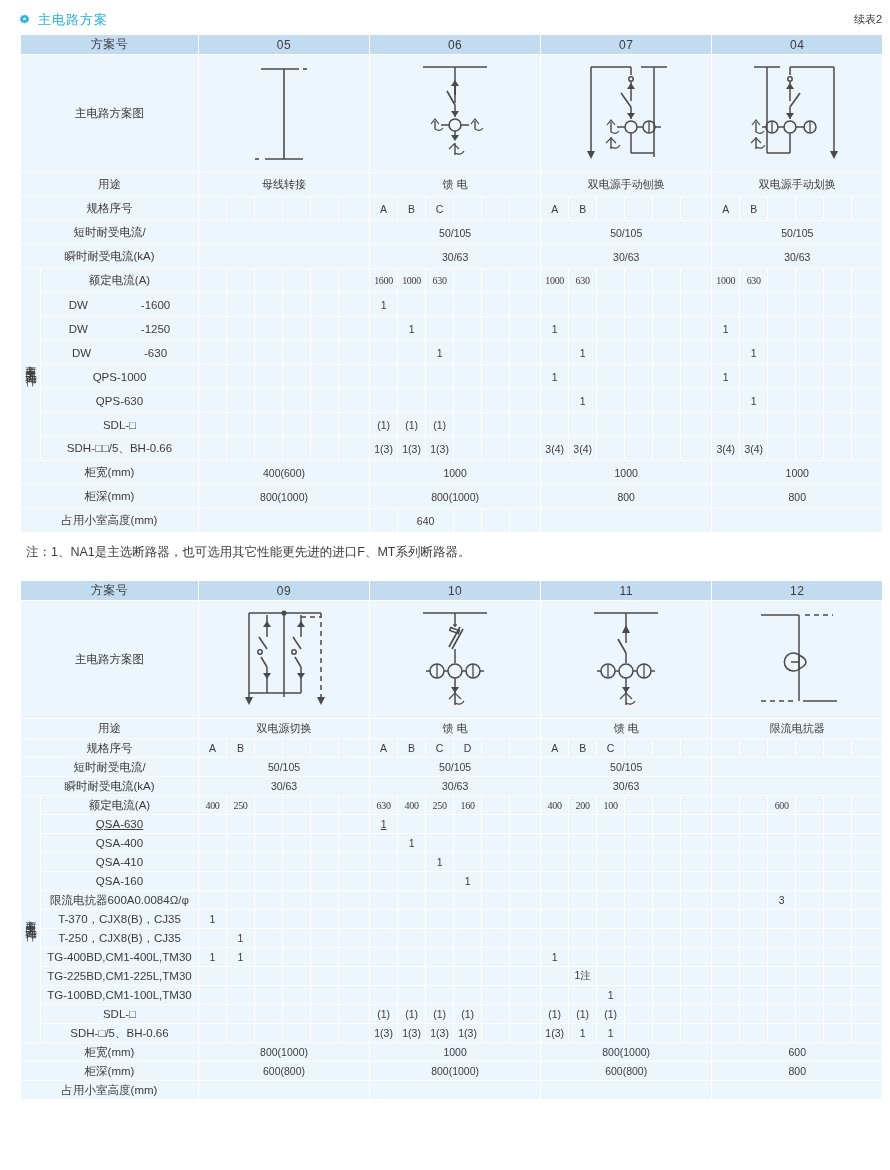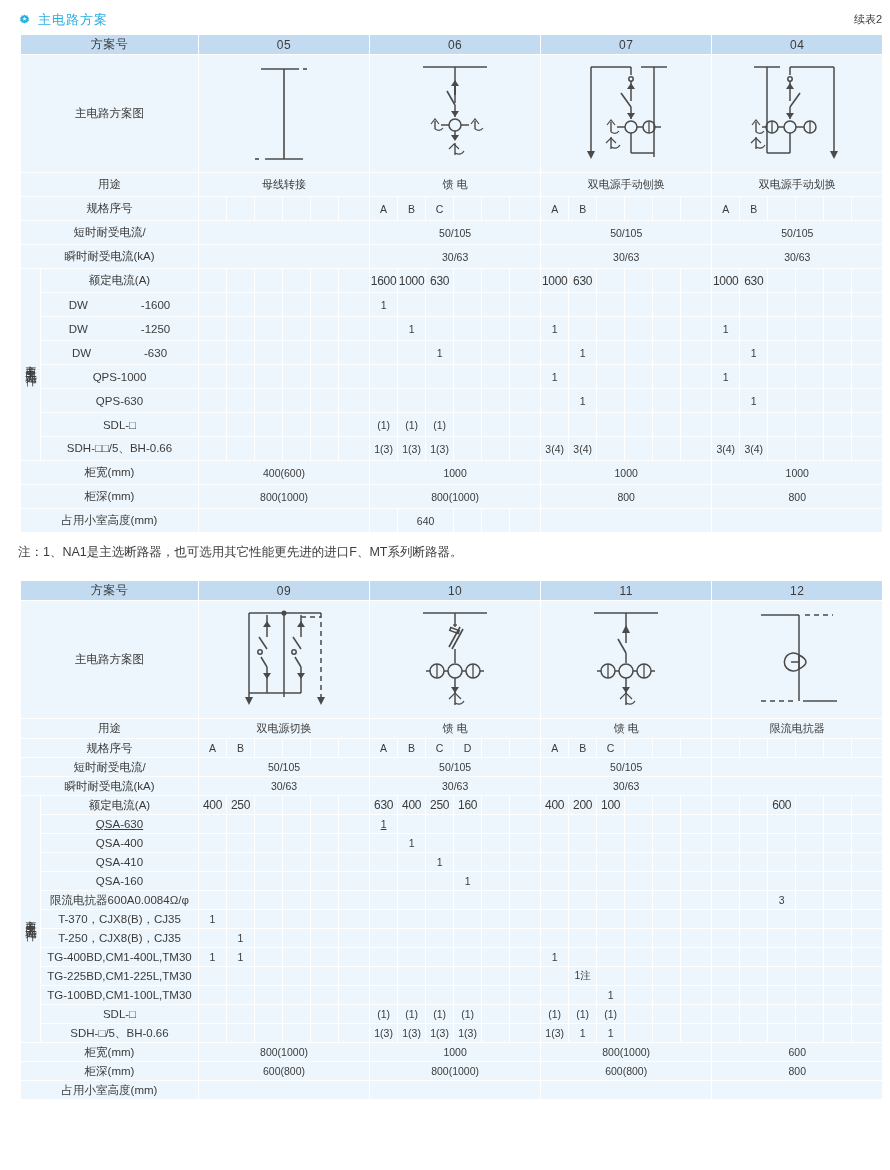--- a/index.html
+++ b/index.html
@@ -78,26 +78,26 @@
     letter-spacing: 0;
   }
   td.vgroup .vtext {
     writing-mode: vertical-rl;
     text-orientation: upright;
     display: inline-block;
     letter-spacing: 2px;
   }
   td.diagcell { height: 118px; }
   td.sub { font-size: 10.5px; }
-  td.sub.small { font-size: 12px; letter-spacing: -0.3px; }
+  td.sub.small { font-size: 10px; letter-spacing: -0.3px; font-family: Liberation Serif, serif; }
   .tiny { font-size: 8px; vertical-align: baseline; position: relative; top: 12px; margin-left: 44px; }
 
   
   .notes {
-    padding: 10px 0 0 18px;
+    padding: 10px 0 0 26px;
     font-size: 12.5px;
     line-height: 1.55;
     color: #3b3b3b;
   }
   .notes .n2, .notes .n3 { padding-left: 26px; }
 
   .gap { height: 18px; }
 
   svg.dia { display: block; margin: 0 auto; }
 </style>

